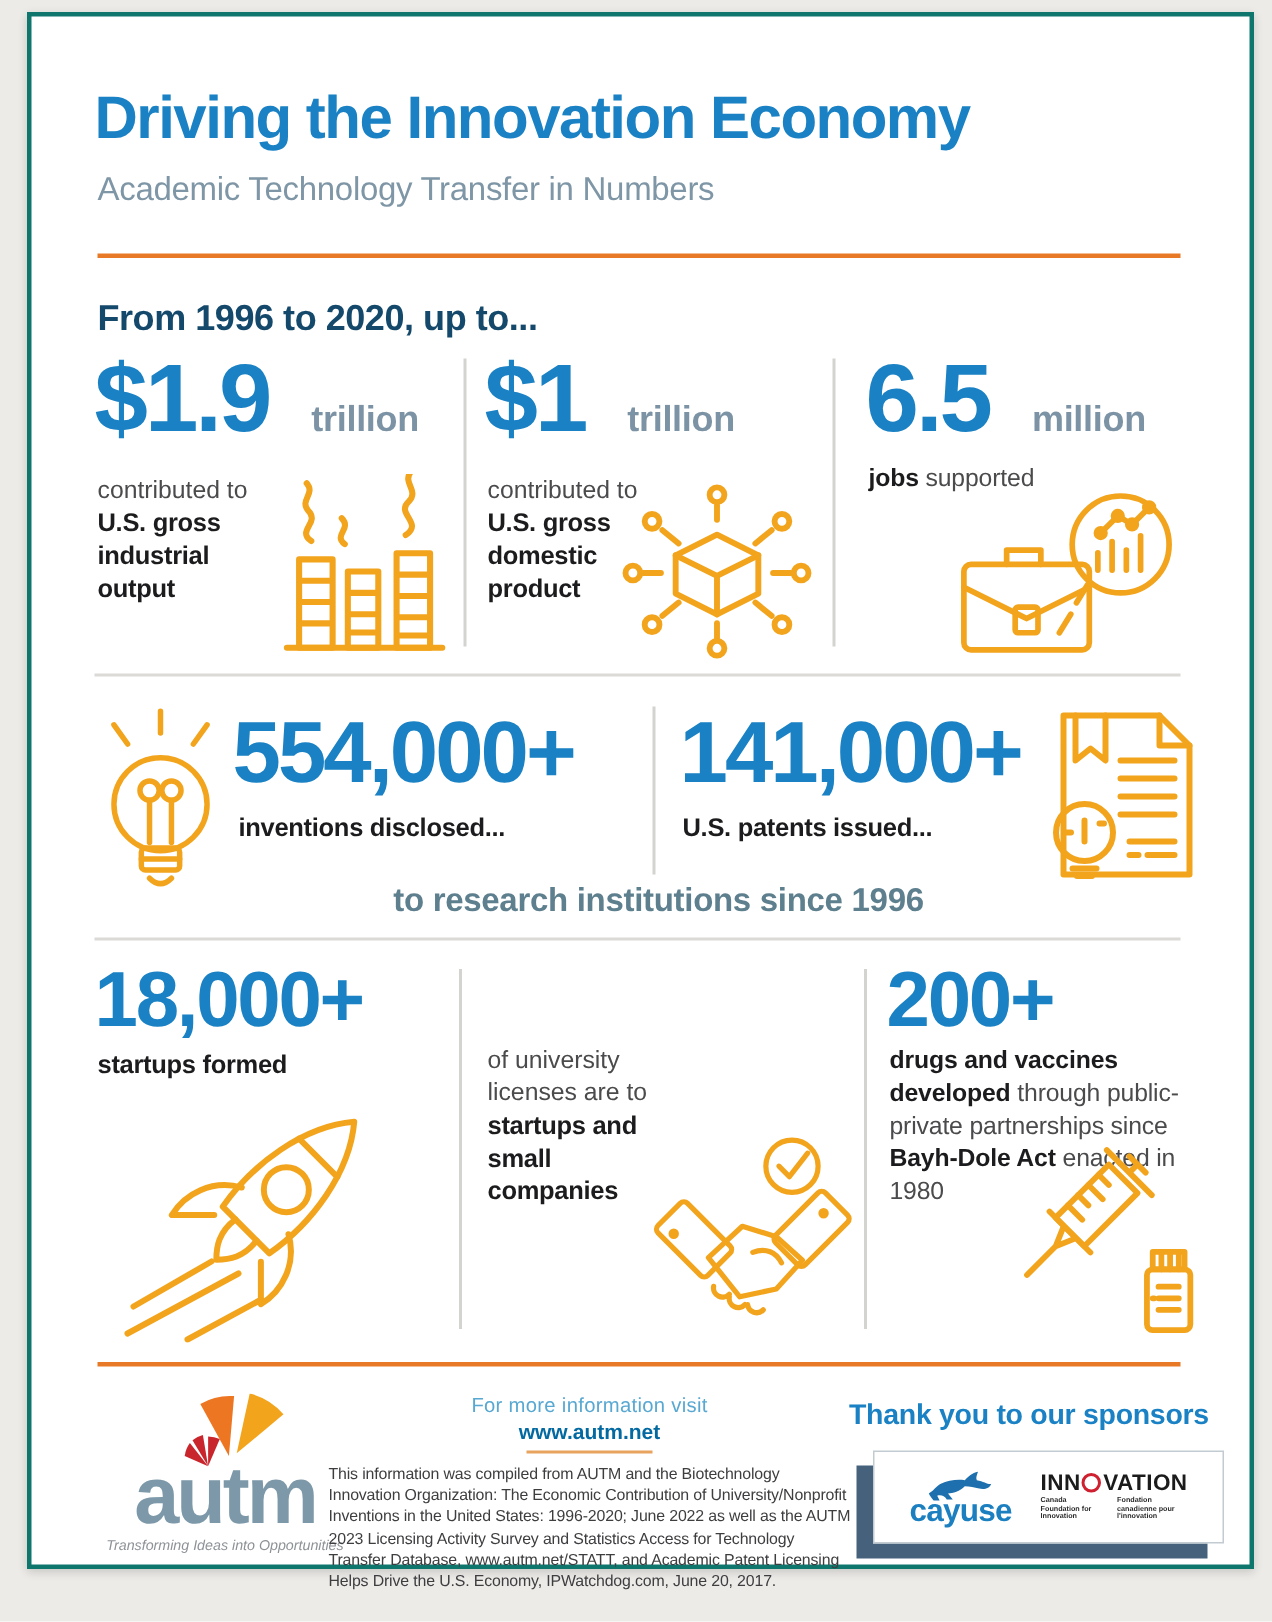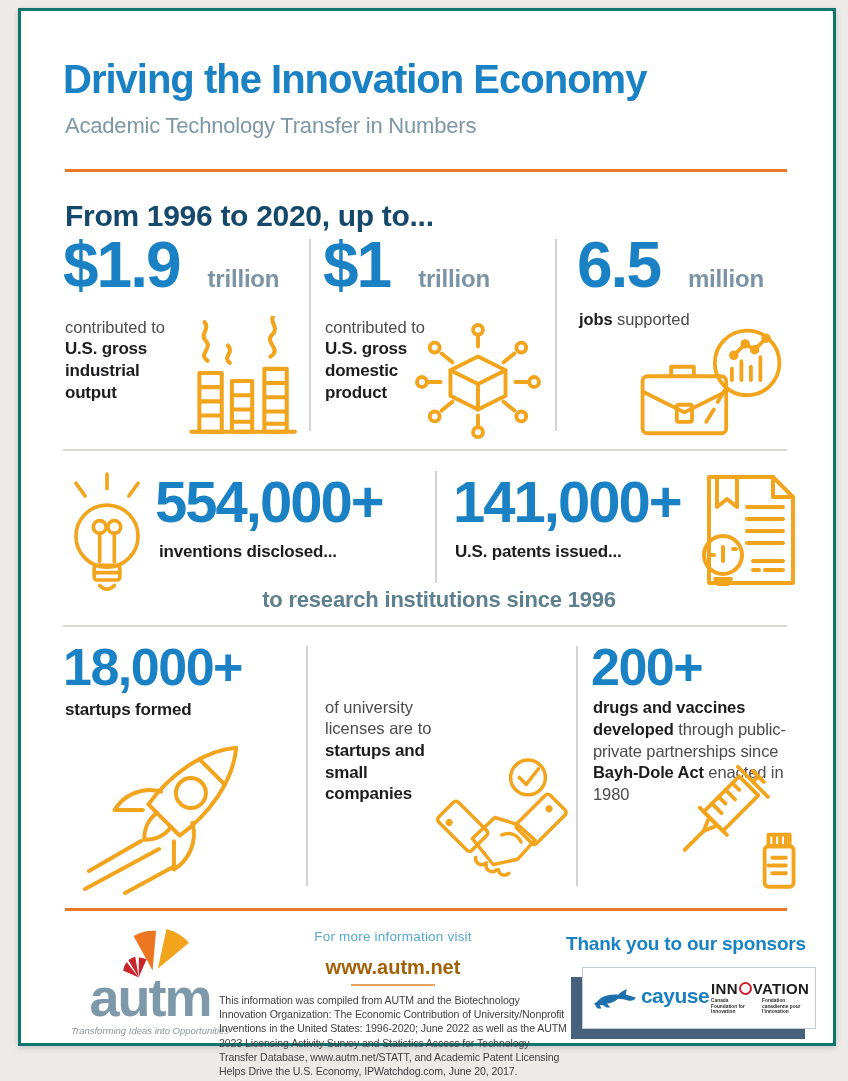--- a/index.html
+++ b/index.html
@@ -21,21 +21,21 @@
   .title{left:42px;top:46px;font-size:40px;font-weight:bold;color:#1a82c4;letter-spacing:-1px;white-space:nowrap;}
   .subtitle{left:44px;top:102px;font-size:22px;color:#7e96a6;font-weight:500;letter-spacing:-0.2px;white-space:nowrap;}
   .rule-orange{height:3px;background:#e87a27;}
   .rule1{left:44px;top:158px;width:722px;}
   .rule2{left:44px;top:897px;width:722px;}
   .rule-gray{height:2px;background:#dbdad6;}
   .hr1{left:42px;top:438px;width:724px;}
   .hr2{left:42px;top:614px;width:724px;}
   .vdiv{width:1.5px;background:#d3d3cf;}
 
-  .intro{left:44px;top:188px;font-size:30px;font-weight:800;color:#14496b;letter-spacing:-0.3px;white-space:nowrap;}
+  .intro{left:44px;top:188px;font-size:24px;font-weight:800;color:#14496b;letter-spacing:-0.3px;white-space:nowrap;}
 
   
   .bigval{display:flex;align-items:baseline;gap:28px;line-height:1;white-space:nowrap;}
   .bigval .num{font-size:64px;font-weight:bold;color:#1a82c4;letter-spacing:-2px;}
   .bigval .unit{font-size:24px;font-weight:bold;color:#7b93a4;letter-spacing:-0.2px;}
   .midnum{font-size:58px;font-weight:bold;color:#1a82c4;letter-spacing:-2px;line-height:1;white-space:nowrap;}
   .smallnum{font-size:52px;font-weight:bold;color:#1a82c4;letter-spacing:-1.5px;line-height:1;white-space:nowrap;}
   .lead{font-size:16.5px;color:#4b4b4d;line-height:1.3;}
   .boldtxt{font-size:17px;font-weight:800;color:#1c1c1e;line-height:1.28;letter-spacing:-0.2px;}
   .mixed{font-size:16.5px;color:#4b4b4d;line-height:1.32;letter-spacing:-0.1px;}
@@ -45,29 +45,29 @@
 
   svg.icon{display:block;}
   .ic{stroke:#F2A41D;stroke-width:4;fill:none;stroke-linecap:round;stroke-linejoin:round;}
 
   
   .autm-block{left:40px;top:918px;width:178px;text-align:center;}
   .autm-word{font-size:54px;font-weight:bold;color:#7d99a9;letter-spacing:-2px;line-height:.85;margin-top:-6px;}
   .autm-tag{font-size:9.5px;font-style:italic;color:#8d9296;margin-top:4px;white-space:nowrap;}
   .info-block{left:198px;top:918px;width:348px;text-align:center;}
   .info-lead{font-size:13.5px;color:#58a8d2;letter-spacing:0.2px;}
-  .info-url{font-size:20px;font-weight:800;color:#a16207;margin-top:12px;}
+  .info-url{font-size:14px;font-weight:800;color:#0369a1;margin-top:2px;}
   .info-rule{width:84px;height:2px;background:#e8a35e;margin:5px auto 7px auto;}
   .fineprint{font-size:10.6px;color:#3e3e40;line-height:1.34;text-align:left;letter-spacing:-0.1px;}
   .sponsors{left:545px;top:922px;width:256px;}
   .sponsors-h{font-size:19px;font-weight:800;color:#1a82c4;letter-spacing:-0.2px;white-space:nowrap;}
   .sponsor-card{margin-top:12px;margin-left:16px;width:224px;height:56px;background:#fff;
     border:1px solid #c2cbd2;box-shadow:-11px 10px 0 #46617c;
     display:flex;align-items:center;justify-content:space-evenly;padding:2px 4px;}
-  .cayuse{display:flex;align-items:center;}
+  .cayuse{display:flex;flex-direction:column;align-items:center;}
   .cayuse-word{font-size:21px;font-weight:800;color:#1b7fc0;letter-spacing:-0.5px;line-height:.9;margin-top:-3px;}
   .cfi{display:flex;flex-direction:column;align-items:flex-start;}
   .cfi-title{font-size:15px;font-weight:900;color:#1b1b1b;letter-spacing:0.3px;display:flex;align-items:center;line-height:1;}
   .red-o{display:inline-block;width:9px;height:9px;border:2.5px solid #cf2030;border-radius:50%;margin:0 1px;}
   .cfi-caps{display:flex;gap:7px;margin-top:2px;}
   .cfi-cap{font-size:4.8px;font-weight:bold;color:#2c2c2c;width:44px;line-height:1.25;}
 </style>
 </head>
 <body>
 

